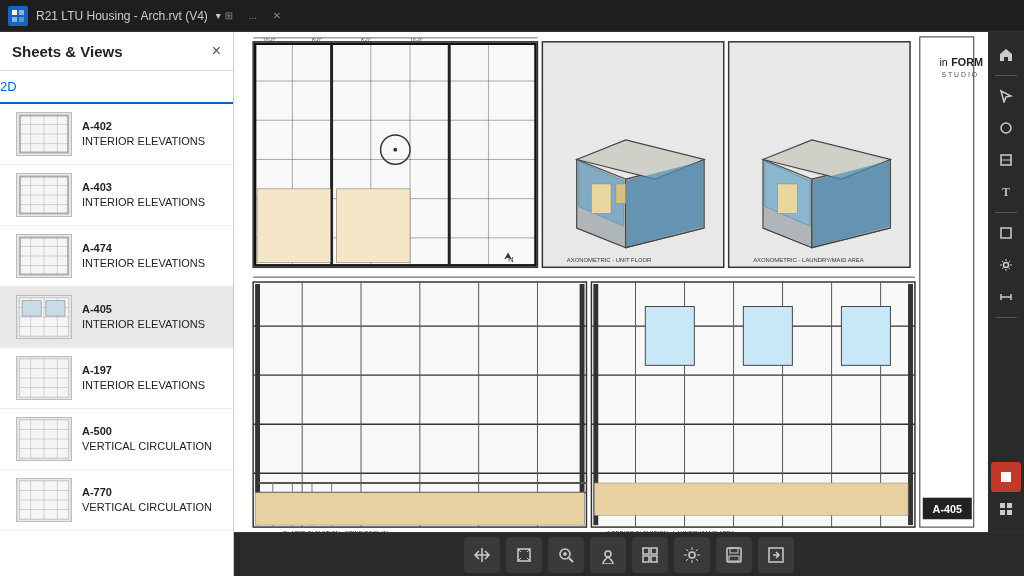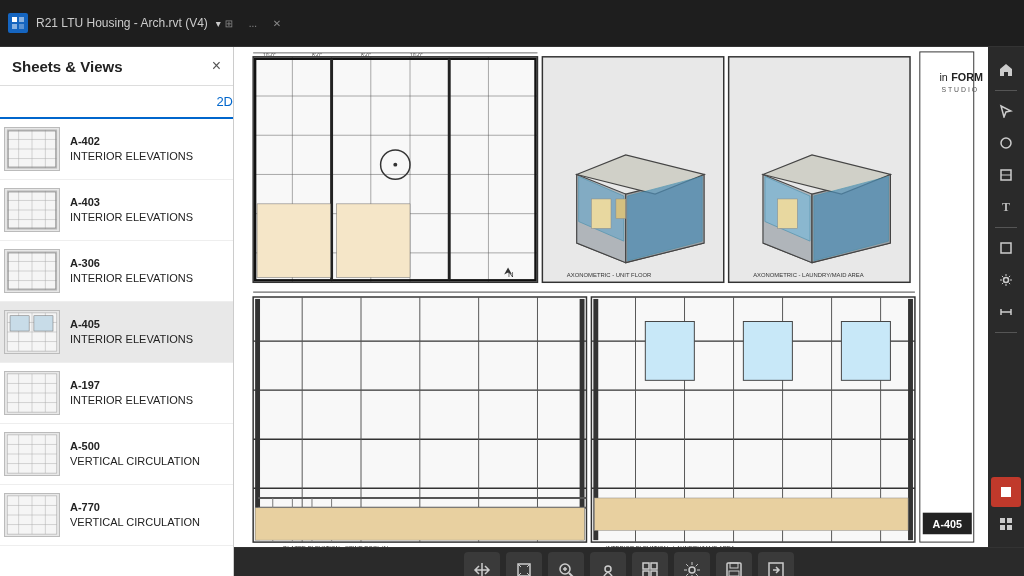--- a/index.html
+++ b/index.html
@@ -1,20 +1,20 @@
 <!DOCTYPE html>
 <html><head>
   <meta charset="utf-8">
   <style>
     * { margin: 0; padding: 0; box-sizing: border-box; }
     body { width: 1024px; height: 576px; overflow: hidden; background: #1a1a1a; font-family: 'Segoe UI', Arial, sans-serif; }
 
     
     #titlebar {
-      width: 100%; height: 47px; background: #1e1e1e; display: flex; align-items: center;
+      width: 100%; height: 32px; background: #1e1e1e; display: flex; align-items: center;
       padding: 0 8px; color: #ccc; font-size: 12px; border-bottom: 1px solid #333;
     }
     #titlebar .win-controls { display: flex; gap: 8px; align-items: center; }
     #titlebar .win-btn { width: 16px; height: 16px; border-radius: 50%; display: flex; align-items: center; justify-content: center; font-size: 10px; color: #888; cursor: pointer; }
 
     
     #main { display: flex; width: 100%; height: calc(576px - 32px); }
 
     
     #sidebar {
@@ -23,29 +23,29 @@
     }
     #sidebar-header {
       display: flex; align-items: center; justify-content: space-between;
       padding: 10px 12px; border-bottom: 1px solid #ddd;
     }
     #sidebar-header .close-btn { font-size: 16px; color: #555; cursor: pointer; }
 
     
     #sidebar-tabs { display: flex; border-bottom: 2px solid #0066cc; }
     .sidebar-tab {
-      flex: 1; text-align: right; padding: 8px 0; font-size: 13px; font-weight: 500;
+      flex: 1; text-align: left; padding: 8px 0; font-size: 13px; font-weight: 500;
       color: #555; cursor: pointer;
     }
     .sidebar-tab.active { color: #0066cc; border-bottom: 2px solid #0066cc; margin-bottom: -2px; }
 
     
     #sheet-list { flex: 1; overflow-y: auto; }
     .sheet-item {
-      display: flex; align-items: center; padding: 8px 4px; border-bottom: 1px solid #eee;
+      display: flex; align-items: center; padding: 8px 16px; border-bottom: 1px solid #eee;
       cursor: pointer; gap: 10px;
     }
     .sheet-item.active { background: #e8e8e8; }
     .sheet-thumb {
       width: 56px; height: 44px; min-width: 56px; background: #ddd;
       border: 1px solid #bbb; display: flex; align-items: center; justify-content: center;
       overflow: hidden; position: relative;
     }
     .sheet-thumb svg { width: 100%; height: 100%; }
     .sheet-label { font-size: 11px; color: #222; line-height: 1.4; }
@@ -177,21 +177,21 @@
       <line x1="2" y1="12" x2="54" y2="12" stroke="#aaa" stroke-width="0.5"></line>
       <line x1="2" y1="22" x2="54" y2="22" stroke="#aaa" stroke-width="0.5"></line>
       <line x1="2" y1="32" x2="54" y2="32" stroke="#aaa" stroke-width="0.5"></line>
       <line x1="14" y1="2" x2="14" y2="42" stroke="#aaa" stroke-width="0.5"></line>
       <line x1="28" y1="2" x2="28" y2="42" stroke="#aaa" stroke-width="0.5"></line>
       <line x1="42" y1="2" x2="42" y2="42" stroke="#aaa" stroke-width="0.5"></line>
 
       <rect x="3" y="3" width="50" height="38" fill="none" stroke="#888" stroke-width="1"></rect>
     </svg>
           </div>
-          <div class="sheet-label"><strong>A-306</strong><br>INTERIOR ELEVATIONS</div>
+          <div class="sheet-label"><strong>A-474</strong><br>INTERIOR ELEVATIONS</div>
         </div>
         <div class="sheet-item active">
           <div class="sheet-thumb">
             <svg viewBox="0 0 56 44">
       <rect x="0" y="0" width="56" height="44" fill="#e8e8e8"></rect>
       <rect x="2" y="2" width="52" height="40" fill="#f5f5f5" stroke="#999" stroke-width="0.5"></rect>
       <line x1="2" y1="12" x2="54" y2="12" stroke="#aaa" stroke-width="0.5"></line>
       <line x1="2" y1="22" x2="54" y2="22" stroke="#aaa" stroke-width="0.5"></line>
       <line x1="2" y1="32" x2="54" y2="32" stroke="#aaa" stroke-width="0.5"></line>
       <line x1="14" y1="2" x2="14" y2="42" stroke="#aaa" stroke-width="0.5"></line>

